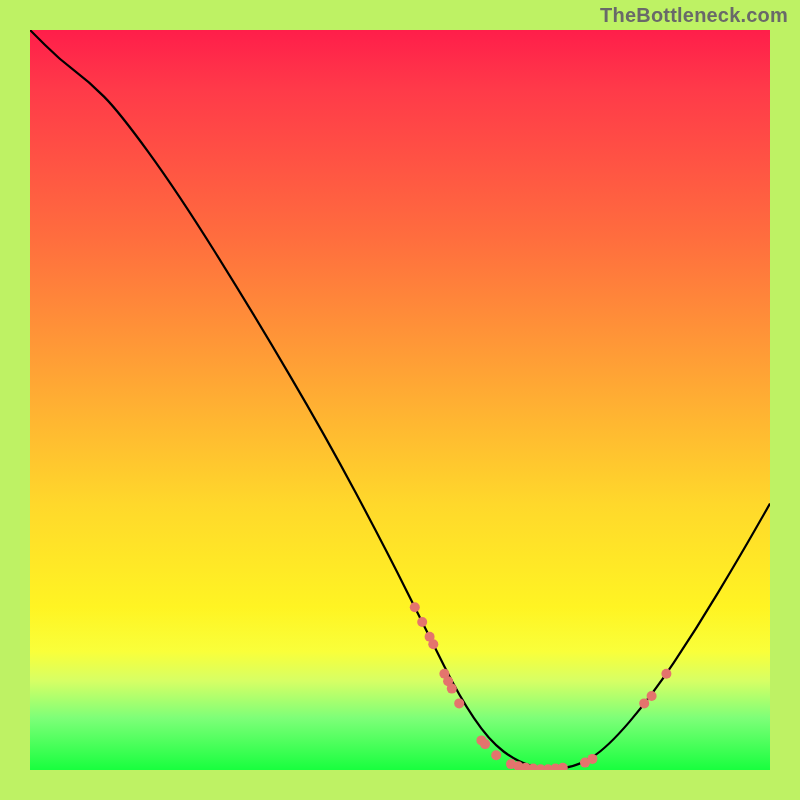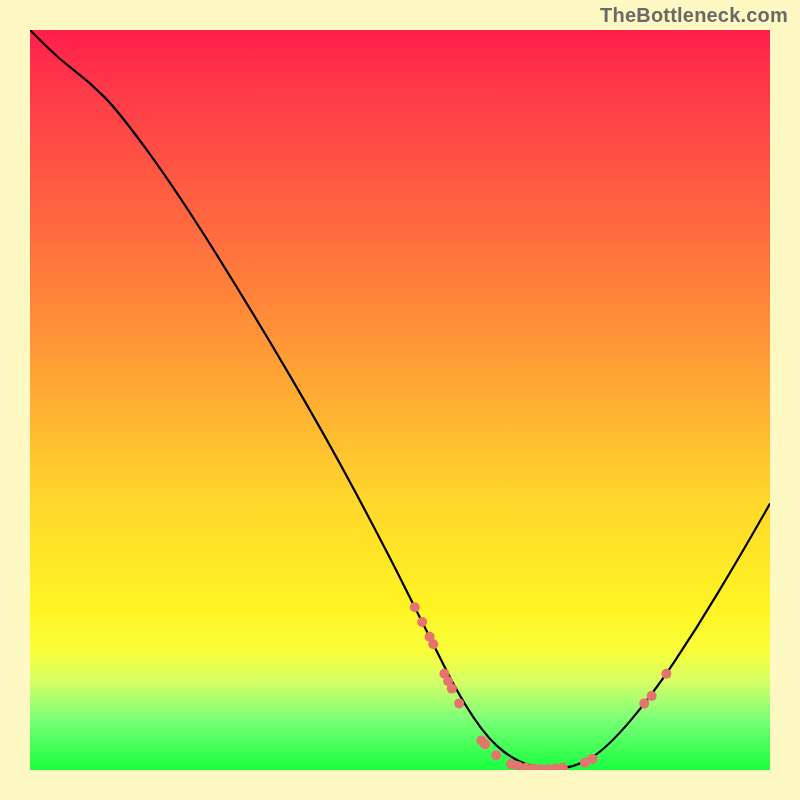--- a/index.html
+++ b/index.html
@@ -1,21 +1,21 @@
 <!DOCTYPE html>
 <html><head>
 <meta charset="utf-8">
 <style>
   * { margin: 0; padding: 0; box-sizing: border-box; }
   html, body { width: 800px; height: 800px; overflow: hidden; background: #000; }
   .stage {
     position: relative;
     width: 800px;
     height: 800px;
-    background: #fef9c3;
+    background: #bef264;
   }
   .watermark {
     position: absolute;
     top: 4px;
     right: 12px;
     font-family: Arial, Helvetica, sans-serif;
     font-size: 20px;
     font-weight: bold;
     color: #696969;
     letter-spacing: 0.2px;

